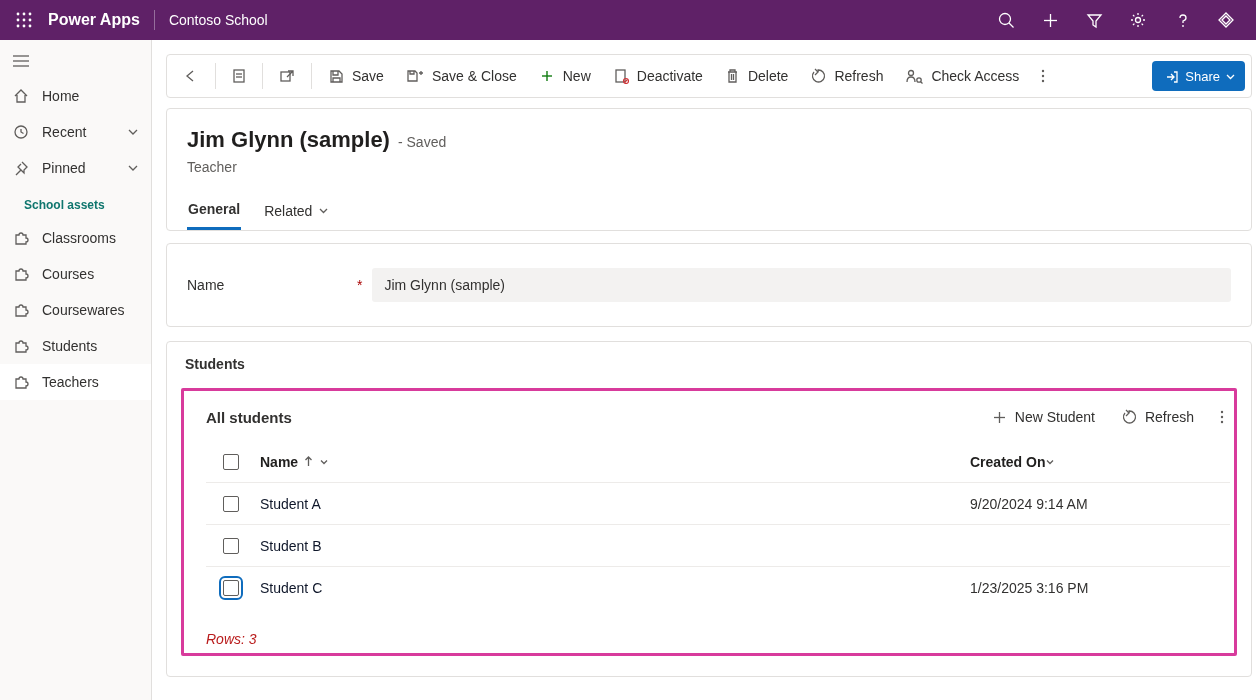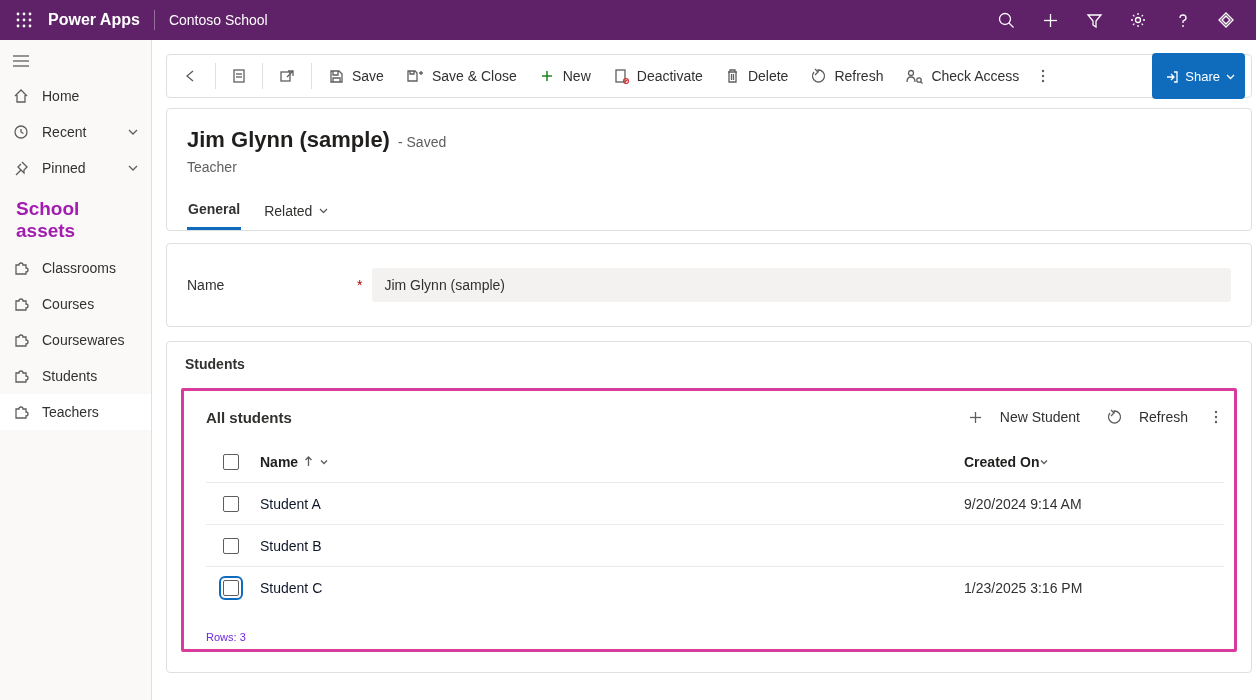--- a/index.html
+++ b/index.html
@@ -14,33 +14,33 @@
   .topbar .spacer { flex: 1; }
   .topbar .icon-btn { width: 44px; height: 40px; display:flex; align-items:center; justify-content:center; cursor:pointer; }
 
   
   .shell { display:flex; height: calc(100vh - 40px); }
   .sidebar { width: 152px; border-right: 1px solid #e1dfdd; background:#faf9f8; display:flex; flex-direction:column; }
   .sidebar .hamburger { padding: 14px 12px 10px 12px; }
   .nav-item { display:flex; align-items:center; height: 36px; padding: 0 12px; cursor:pointer; gap:12px; color:#323130; }
   .nav-item .ico { width:18px; display:flex; justify-content:center; color:#605e5c; }
   .nav-item .chev { margin-left:auto; color:#605e5c; }
-  .nav-group-title { font-weight:600; font-size:19px; padding: 12px 12px 8px 16px; color:#a21caf; }
+  .nav-group-title { font-weight:600; font-size:12px; padding: 12px 12px 8px 24px; color:#0f766e; }
   .nav-item.active { background:#fff; font-weight:400; }
 
   
   .main { flex:1; padding: 14px 0 0 14px; overflow:auto; background:#fff; }
 
   
   .cmdbar { height:44px; border:1px solid #e1dfdd; border-radius:4px; display:flex; align-items:center; padding:0 6px; margin-right:0; margin-bottom:10px; gap:2px; margin-right:4px; }
   .cmdbar .seg { display:flex; align-items:center; gap:8px; padding:0 10px; height:32px; cursor:pointer; color:#323130; border-radius:3px; }
   .cmdbar .vline { width:1px; height:26px; background:#e1dfdd; margin:0 4px; }
   .cmdbar .push { margin-left:auto; }
   .cmdbar .more-dots { padding:0 10px; cursor:pointer; }
-  .share-btn { display:flex; align-items:center; gap:6px; background:#0f6cbd; color:#fff; border-radius:4px; height:46px; padding:0 10px 0 12px; cursor:pointer; font-size:13px; }
+  .share-btn { display:flex; align-items:center; gap:6px; background:#0f6cbd; color:#fff; border-radius:4px; height:30px; padding:0 10px 0 12px; cursor:pointer; font-size:13px; }
   .share-btn .chev { font-size:10px; }
 
   
   .record-card { border:1px solid #e1dfdd; border-radius:4px; padding: 18px 20px 0 20px; margin-right:4px; margin-bottom:12px; }
   .title-row { display:flex; align-items:baseline; gap:8px; }
   .rec-title { font-size:22px; font-weight:600; color:#201f1e; }
   .saved { color:#605e5c; font-size:14px; }
   .subtype { color:#605e5c; margin-top:6px; margin-bottom:18px; font-size:14px; }
   .tabs { display:flex; gap:22px; }
   .tab { padding: 8px 1px 10px 1px; color:#323130; cursor:pointer; display:flex; align-items:center; gap:6px; }
@@ -49,38 +49,38 @@
   
   .form-card { border:1px solid #e1dfdd; border-radius:4px; padding: 24px 0; margin-right:4px; margin-bottom:14px; }
   .form-row { display:flex; align-items:center; padding: 0 20px; }
   .form-label { width:170px; color:#323130; }
   .req { color:#a80000; margin-right:10px; }
   .form-input { flex:1; height:34px; background:#f3f2f1; border:none; border-radius:3px; padding:0 12px; font-size:14px; color:#323130; }
 
   
   .students-card { border:1px solid #e1dfdd; border-radius:4px; padding: 14px 14px 20px 14px; margin-right:4px; }
   .sec-title { font-weight:600; margin-bottom:16px; margin-left:4px; }
-  .highlight-box { border:3px solid #d83b9c; border-radius:2px; padding: 14px 10px 6px 22px; }
+  .highlight-box { border:3px solid #d83b9c; border-radius:2px; padding: 14px 4px 6px 22px; }
   .subgrid-header { display:flex; align-items:center; margin-bottom:12px; }
   .subgrid-title { font-weight:600; font-size:15px; }
   .subgrid-actions { margin-left:auto; display:flex; align-items:center; gap:14px; }
-  .link-btn { display:flex; align-items:center; gap:17px; color:#323130; cursor:pointer; padding:4px 6px; }
+  .link-btn { display:flex; align-items:center; gap:8px; color:#323130; cursor:pointer; padding:4px 6px; }
   .more-vert { padding:4px 6px; cursor:pointer; }
 
   
   .tbl { width:100%; }
   .tbl-head, .tbl-row { display:flex; align-items:center; height:42px; border-bottom:1px solid #edebe9; }
   .tbl-head { font-weight:600; color:#201f1e; }
   .col-chk { width:50px; display:flex; justify-content:center; }
   .col-name { flex:1; padding-left:4px; display:flex; align-items:center; gap:6px; }
   .col-date { width:260px; }
   .chk { width:16px; height:16px; border:1px solid #605e5c; border-radius:2px; background:#fff; cursor:pointer; }
   .chk.focus { outline:2px solid #0f6cbd; outline-offset:2px; }
   .row-link { color:#0f172a; cursor:pointer; }
-  .rows-footer { margin-top:22px; color:#6d28d9; font-size:11px; }
+  .rows-footer { margin-top:22px; color:#b91c1c; font-size:14px;font-style:italic; }
 
   svg { display:block; }
   .ico-stroke { stroke:#605e5c; stroke-width:1.3; fill:none; }
   .ico-stroke-white { stroke:#fff; stroke-width:1.3; fill:none; }
 </style>
 </head>
 <body>
 
 <div class="topbar">
   <div class="waffle">

